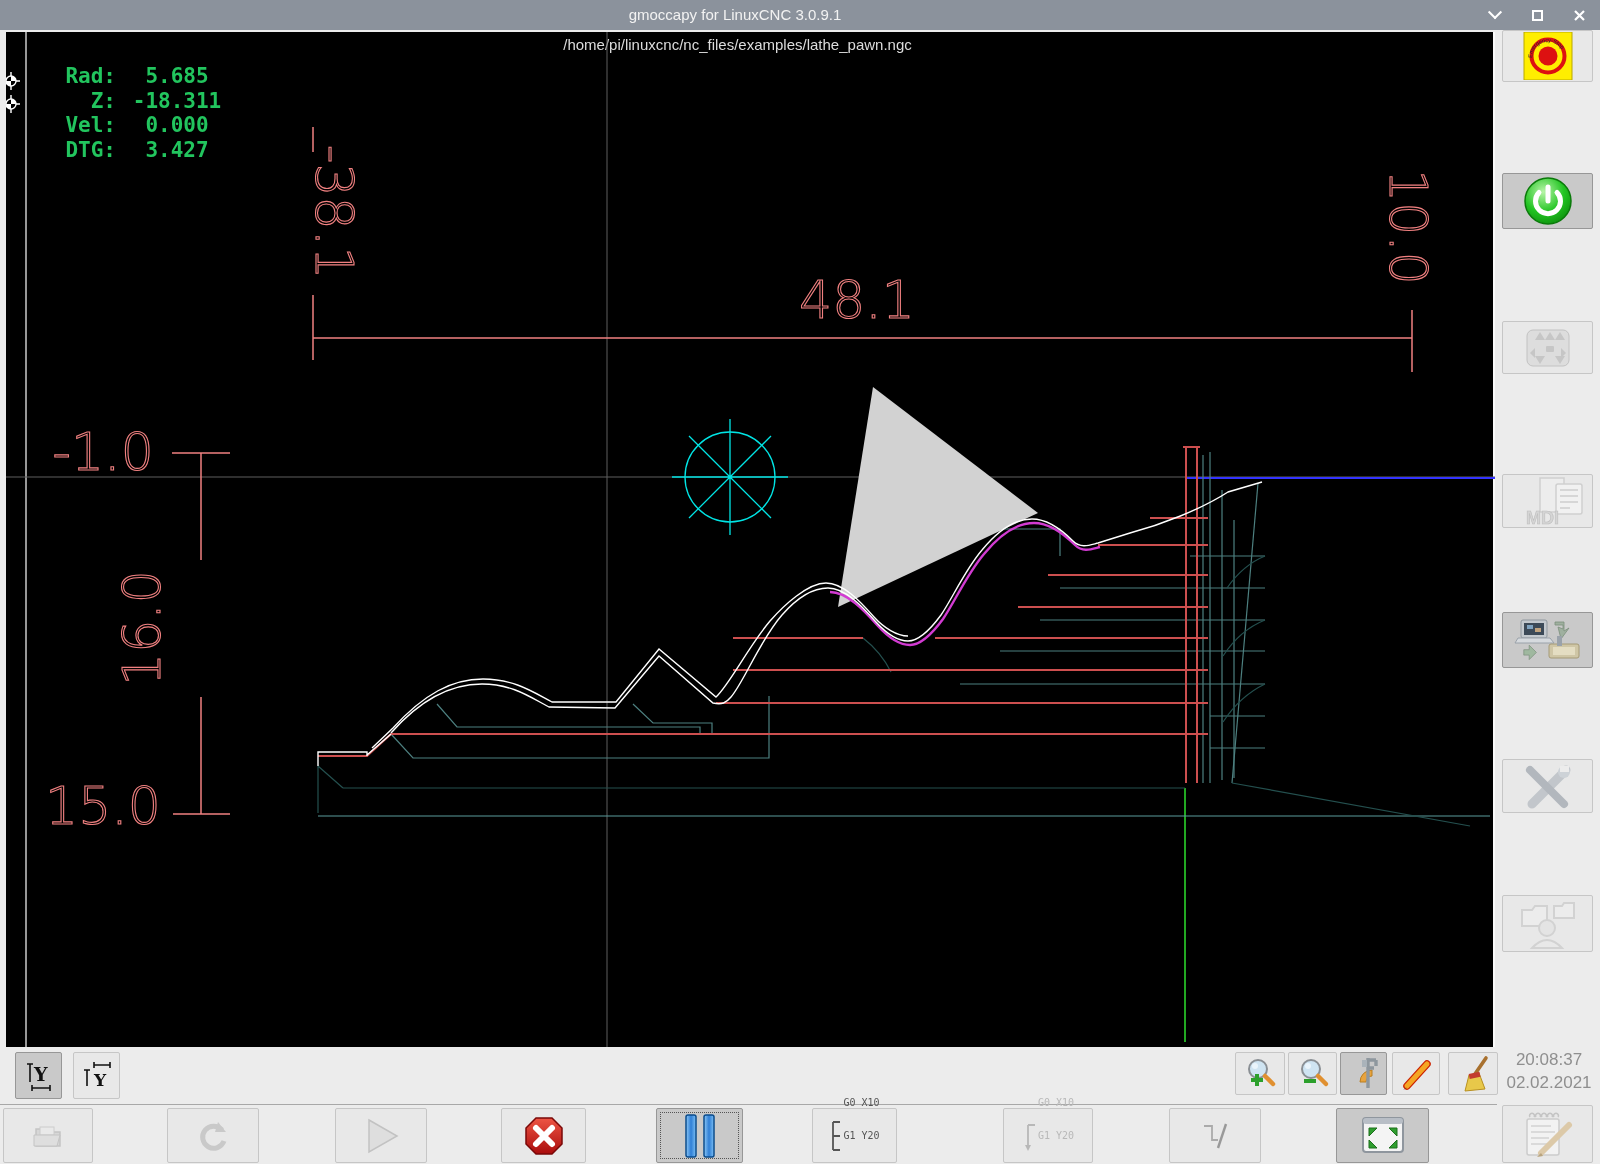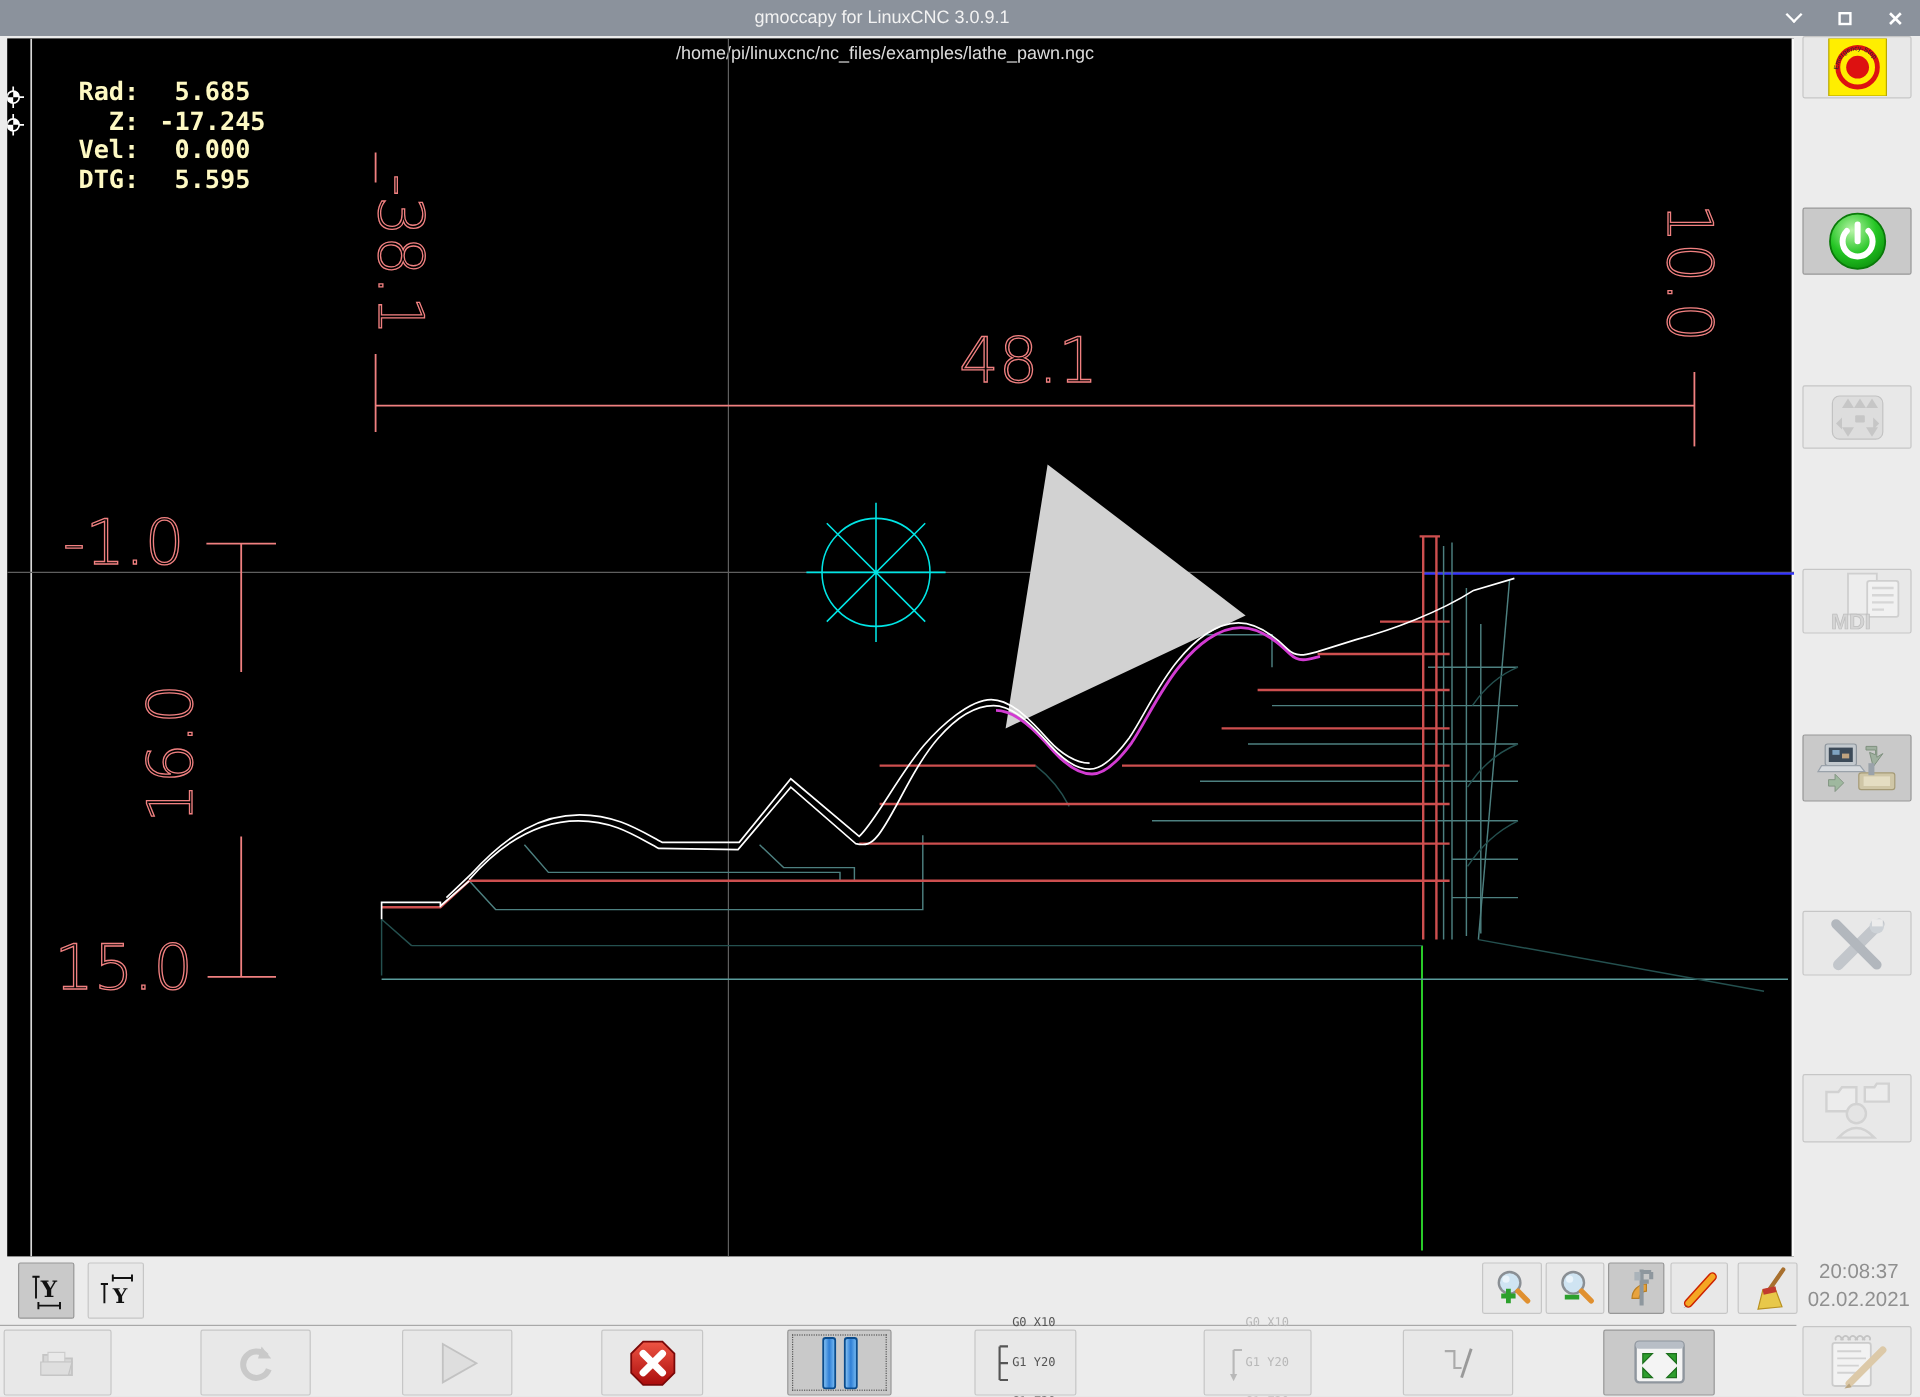--- a/index.html
+++ b/index.html
@@ -20,21 +20,21 @@
   .maxbox { width:11px; height:11px; border:2px solid #fff; }
 
   
   .plot { position:absolute; left:6px; top:32px; width:1489px; height:1015px;
     background:#000; border-right:2px solid #fafafa; }
   .plot svg.graphics { position:absolute; left:0; top:0; }
   .file-path { position:absolute; top:4px; left:0; width:100%; text-align:center;
     color:#dcdcdc; font-size:15px; padding-right:24px; }
   .dro { position:absolute; left:48px; top:32px;
     font-family:"DejaVu Sans Mono", monospace; font-weight:bold; font-size:21px;
-    color:#fef9c3; }
+    color:#22c55e; }
   .dro-row { display:flex; line-height:24.5px; }
   .dro-label { width:62px; text-align:right; white-space:pre; }
   .dro-value { width:122px; text-align:center; white-space:pre; }
   text.dim { font-family:"DejaVu Sans", sans-serif; font-size:52px; font-weight:300;
     fill:none; stroke:#f08080; stroke-width:1.1; text-anchor:middle; }
 
   
   .btn { position:absolute; background:#e8e8e8; border:1px solid #c6c6c6;
     border-radius:2px; display:flex; align-items:center; justify-content:center; }
   .btn.pressed { background:#c9c9c9; border-color:#979797; }
@@ -165,29 +165,29 @@
       </g>
     </svg>
 
     <div class="dro">
       <div class="dro-row">
         <span class="dro-label">Rad:</span>
         <span class="dro-value">5.685</span>
       </div>
       <div class="dro-row">
         <span class="dro-label">Z:</span>
-        <span class="dro-value">-17.245</span>
+        <span class="dro-value">-18.311</span>
       </div>
       <div class="dro-row">
         <span class="dro-label">Vel:</span>
         <span class="dro-value">0.000</span>
       </div>
       <div class="dro-row">
         <span class="dro-label">DTG:</span>
-        <span class="dro-value">5.595</span>
+        <span class="dro-value">3.427</span>
       </div>
     </div>
   </div>
 
   <div class="sidebar"></div>
 
   <div class="btn" style="left:1502px;top:30px;width:91px;height:52px;">
     <svg width="50" height="48" viewBox="0 0 50 48">
       <rect x="1" y="0" width="48" height="48" fill="#ffee00" stroke="#b9a800"></rect>
       <circle cx="25" cy="24" r="16.5" fill="none" stroke="#dd1111" stroke-width="4"></circle>

